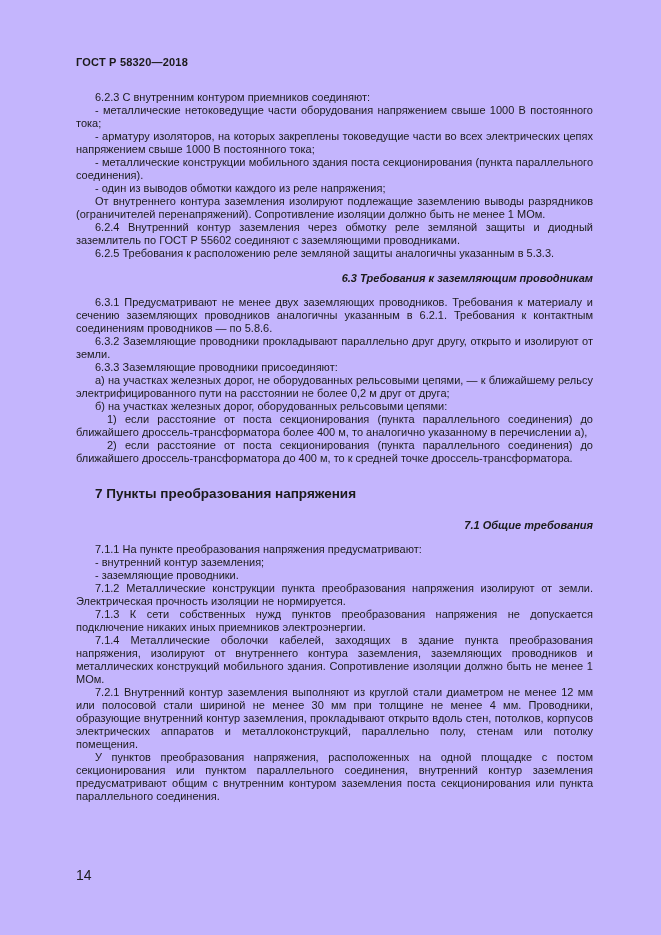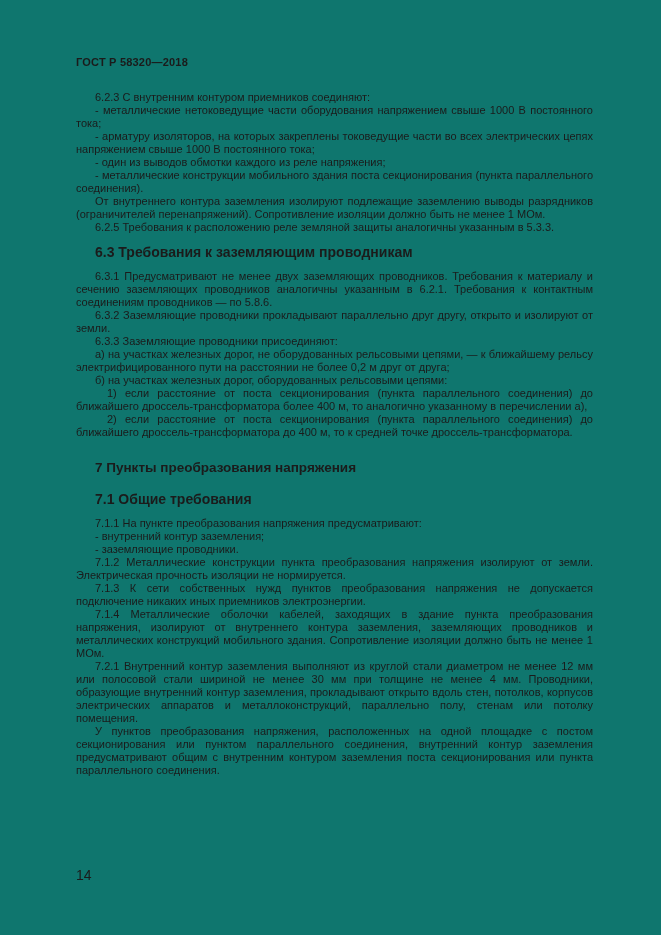--- a/index.html
+++ b/index.html
@@ -8,21 +8,21 @@
     width: 661px;
     height: 935px;
     position: relative;
     font-family: "Liberation Sans", sans-serif;
     color: #1b1b1b;
     overflow: hidden;
   }
   .page {
     position: absolute;
     inset: 0;
-    background: #0f766e;
+    background: #c4b5fd;
     padding: 56px 68px 40px 76px;
   }
   .doc-header {
     font-weight: bold;
     font-size: 11px;
     letter-spacing: 0.2px;
     margin-bottom: 23px;
   }
   .content {
     font-size: 11px;
@@ -32,24 +32,25 @@
   .content .p,
   .content .li,
   .content .alpha {
     text-indent: 19px;
   }
   .content .sub {
     text-indent: 31px;
   }
   .content .h2 {
     font-weight: bold;
-    font-size: 14px;
-    text-align: left;
+    font-size: 11px;
+    text-align: right;
     text-indent: 19px;
     margin: 12px 0 11px 0;
+    font-style: italic;
   }
   .content .h1 {
     font-weight: bold;
     font-size: 13.5px;
     line-height: 16px;
     text-align: left;
     text-indent: 19px;
     margin: 21px 0 17px 0;
   }
   .page-number {
@@ -63,23 +64,24 @@
 </head>
 <body>
 
 <div class="page">
   <div class="doc-header">ГОСТ Р 58320—2018</div>
 
   <div class="content">
       <div class="p">6.2.3 С внутренним контуром приемников соединяют:</div>
       <div class="li">- металлические нетоковедущие части оборудования напряжением свыше 1000 В постоянного тока;</div>
       <div class="li">- арматуру изоляторов, на которых закреплены токоведущие части во всех электрических цепях напряжением свыше 1000 В постоянного тока;</div>
+      <div class="li">- металлические конструкции мобильного здания поста секционирования (пункта параллельного соединения).</div>
       <div class="li">- один из выводов обмотки каждого из реле напряжения;</div>
-      <div class="li">- металлические конструкции мобильного здания поста секционирования (пункта параллельного соединения).</div>
       <div class="p">От внутреннего контура заземления изолируют подлежащие заземлению выводы разрядников (ограничителей перенапряжений). Сопротивление изоляции должно быть не менее 1 МОм.</div>
+      <div class="p">6.2.4 Внутренний контур заземления через обмотку реле земляной защиты и диодный заземлитель по ГОСТ Р 55602 соединяют с заземляющими проводниками.</div>
       <div class="p">6.2.5 Требования к расположению реле земляной защиты аналогичны указанным в 5.3.3.</div>
       <div class="h2">6.3 Требования к заземляющим проводникам</div>
       <div class="p">6.3.1 Предусматривают не менее двух заземляющих проводников. Требования к материалу и сечению заземляющих проводников аналогичны указанным в 6.2.1. Требования к контактным соединениям проводников — по 5.8.6.</div>
       <div class="p">6.3.2 Заземляющие проводники прокладывают параллельно друг другу, открыто и изолируют от земли.</div>
       <div class="p">6.3.3 Заземляющие проводники присоединяют:</div>
       <div class="alpha">а) на участках железных дорог, не оборудованных рельсовыми цепями, — к ближайшему рельсу электрифицированного пути на расстоянии не более 0,2 м друг от друга;</div>
       <div class="alpha">б) на участках железных дорог, оборудованных рельсовыми цепями:</div>
       <div class="sub">1) если расстояние от поста секционирования (пункта параллельного соединения) до ближайшего дроссель-трансформатора более 400 м, то аналогично указанному в перечислении а),</div>
       <div class="sub">2) если расстояние от поста секционирования (пункта параллельного соединения) до ближайшего дроссель-трансформатора до 400 м, то к средней точке дроссель-трансформатора.</div>
       <div class="h1">7 Пункты преобразования напряжения</div>

